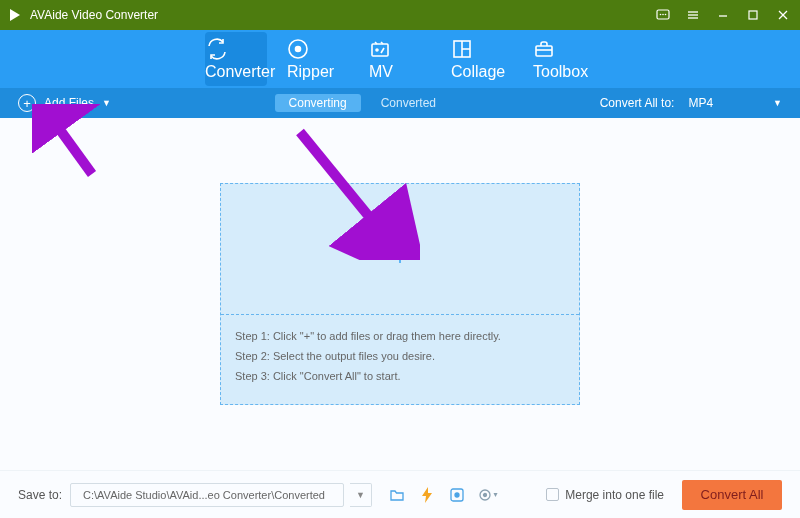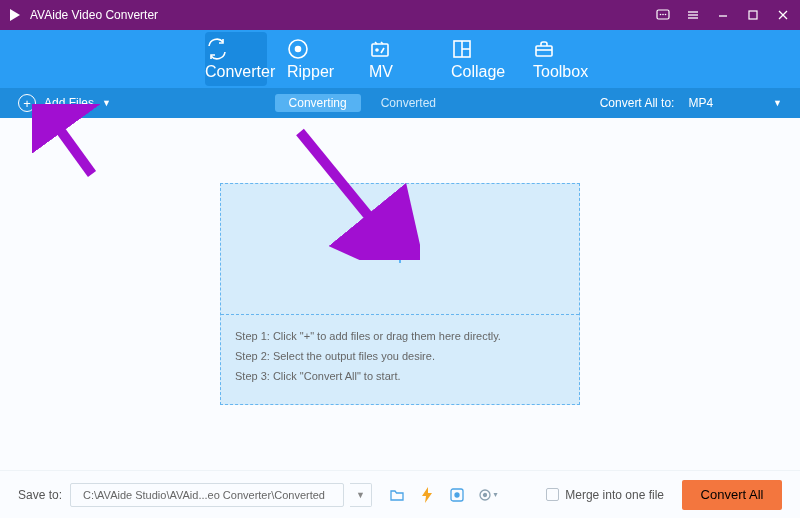--- a/index.html
+++ b/index.html
@@ -1,19 +1,19 @@
 <!DOCTYPE html>
 <html><head>
 <meta charset="utf-8">
 <style>
   *{box-sizing:border-box;margin:0;padding:0;font-family:"Segoe UI",Arial,sans-serif;-webkit-font-smoothing:antialiased}
   html,body{width:800px;height:518px;overflow:hidden;background:#fafcff}
   .app{width:800px;height:518px;display:flex;flex-direction:column;position:relative}
   
-  .titlebar{height:30px;background:#701a75;display:flex;align-items:center;color:#fff;padding:0 10px 0 6px;font-size:12px}
+  .titlebar{height:30px;background:#4d7c0f;display:flex;align-items:center;color:#fff;padding:0 10px 0 6px;font-size:12px}
   .titlebar .logo{width:18px;height:18px;display:flex;align-items:center;justify-content:center;margin-right:6px}
   .titlebar .spacer{flex:1}
   .winbtn{margin-left:16px;display:flex;cursor:pointer}
   
   .topnav{height:58px;background:#2a9df4;display:flex;align-items:center;justify-content:center}
   .navbtn{width:62px;height:54px;display:flex;flex-direction:column;align-items:flex-start;justify-content:center;color:#fff;font-size:16px;margin:8px 10px;cursor:pointer;border-radius:4px}
   .navbtn.active{background:#1a8ae0}
   .navbtn .nicon{height:24px;display:flex;align-items:center;justify-content:center;margin-bottom:2px}
   
   .subbar{height:30px;background:#1f8cdc;display:flex;align-items:center;color:#fff;font-size:12px;padding:0 18px}
@@ -34,21 +34,21 @@
   .drop .steps{border-top:1.5px dashed #66b5ef;padding:12px 14px;font-size:11px;color:#666;line-height:1.8}
   
   .arrow{position:absolute;pointer-events:none}
   
   .footer{height:48px;border-top:1px solid #eef3f7;display:flex;align-items:center;padding:0 18px;font-size:12px;color:#555;background:#fafcff}
   .pathbox{flex:0 0 274px;height:24px;border:1px solid #d4dde4;border-radius:2px;display:flex;align-items:center;padding:0 12px;margin:0 6px 0 8px;font-size:11px;color:#666;overflow:hidden;white-space:nowrap}
   .dropbtn{width:22px;height:24px;border:1px solid #d4dde4;border-left:0;border-radius:0 2px 2px 0;display:flex;align-items:center;justify-content:center;color:#888;cursor:pointer;font-size:9px;margin-right:10px}
   .tool{width:22px;height:22px;display:flex;align-items:center;justify-content:center;margin:0 4px;cursor:pointer}
   .footer .flex{flex:1}
   .chk{width:13px;height:13px;border:1px solid #b8c2cc;border-radius:2px;margin-right:6px;cursor:pointer}
-  .convertall{width:100px;height:30px;background:#f3763e;color:#000000;display:flex;align-items:center;justify-content:center;border-radius:2px;margin-left:18px;font-size:13px;cursor:pointer}
+  .convertall{width:100px;height:30px;background:#f3763e;color:#7f1d1d;display:flex;align-items:center;justify-content:center;border-radius:2px;margin-left:18px;font-size:13px;cursor:pointer}
 </style>
 </head>
 <body>
 
 <div class="app">
 
   <div class="titlebar">
     <span class="logo">
       <svg width="16" height="16" viewBox="0 0 16 16">
           <polygon points="3,2 13,8 3,14" fill="#fff"></polygon>

